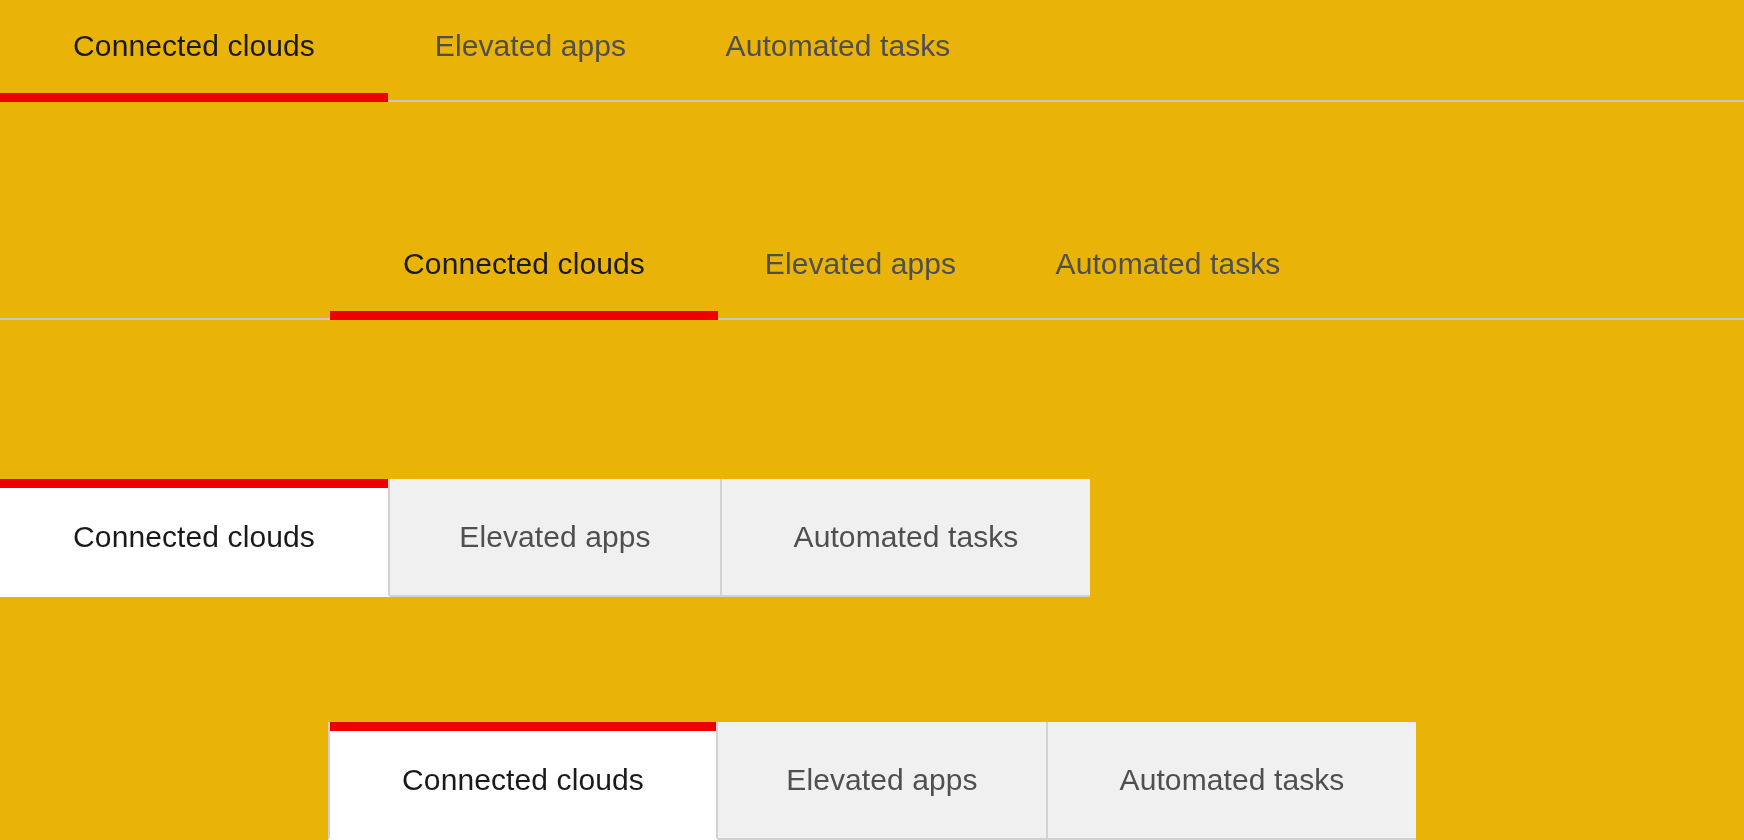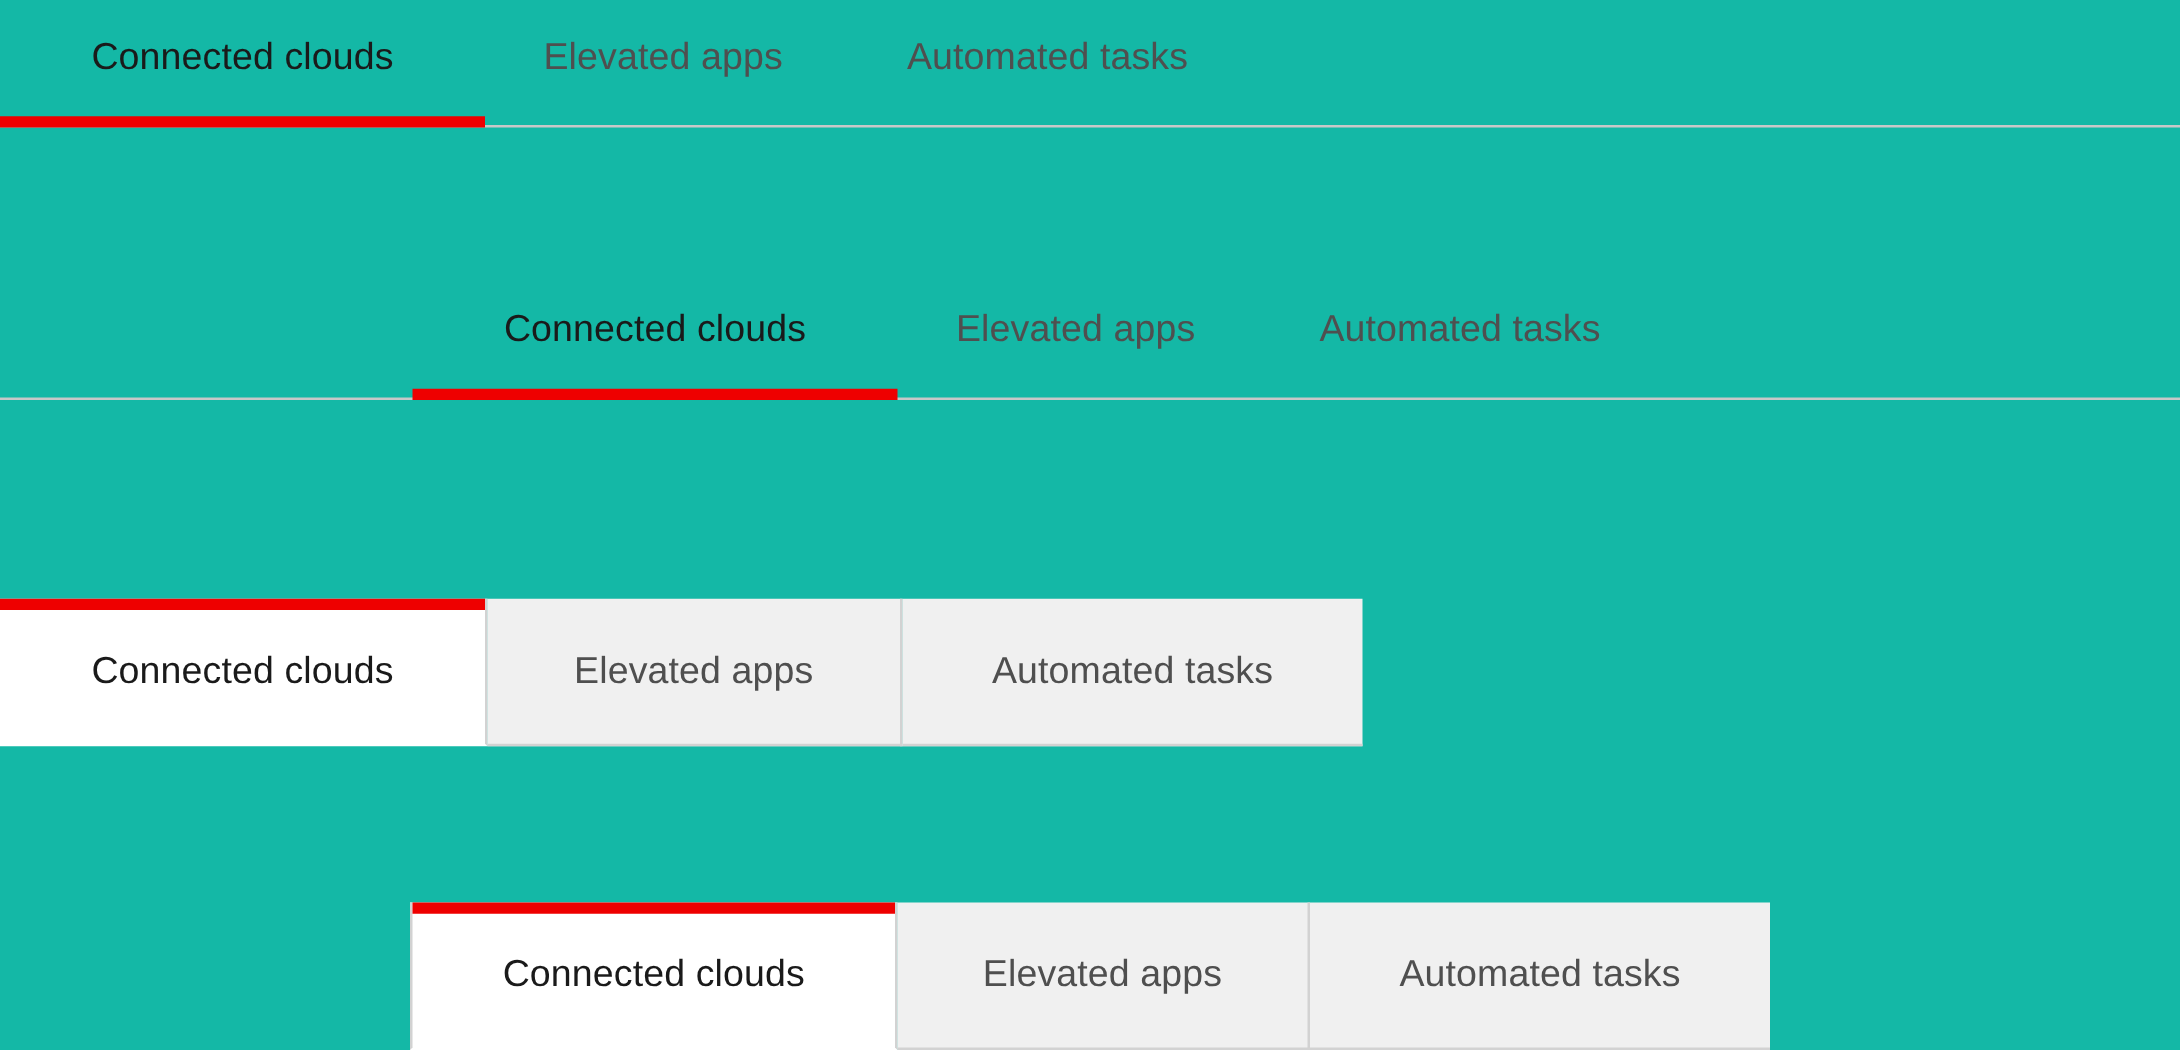--- a/index.html
+++ b/index.html
@@ -13,21 +13,21 @@
     height: 840px;
     position: relative;
     overflow: hidden;
     font-family: "Liberation Sans", sans-serif;
     -webkit-font-smoothing: antialiased;
   }
 
   .stage {
     position: absolute;
     inset: 0;
-    background: #14b8a6;
+    background: #eab308;
   }
 
   
   .underline-tabs {
     position: absolute;
     display: flex;
     align-items: flex-end;
     height: 112px;
   }
   .underline-tabs .rail {

